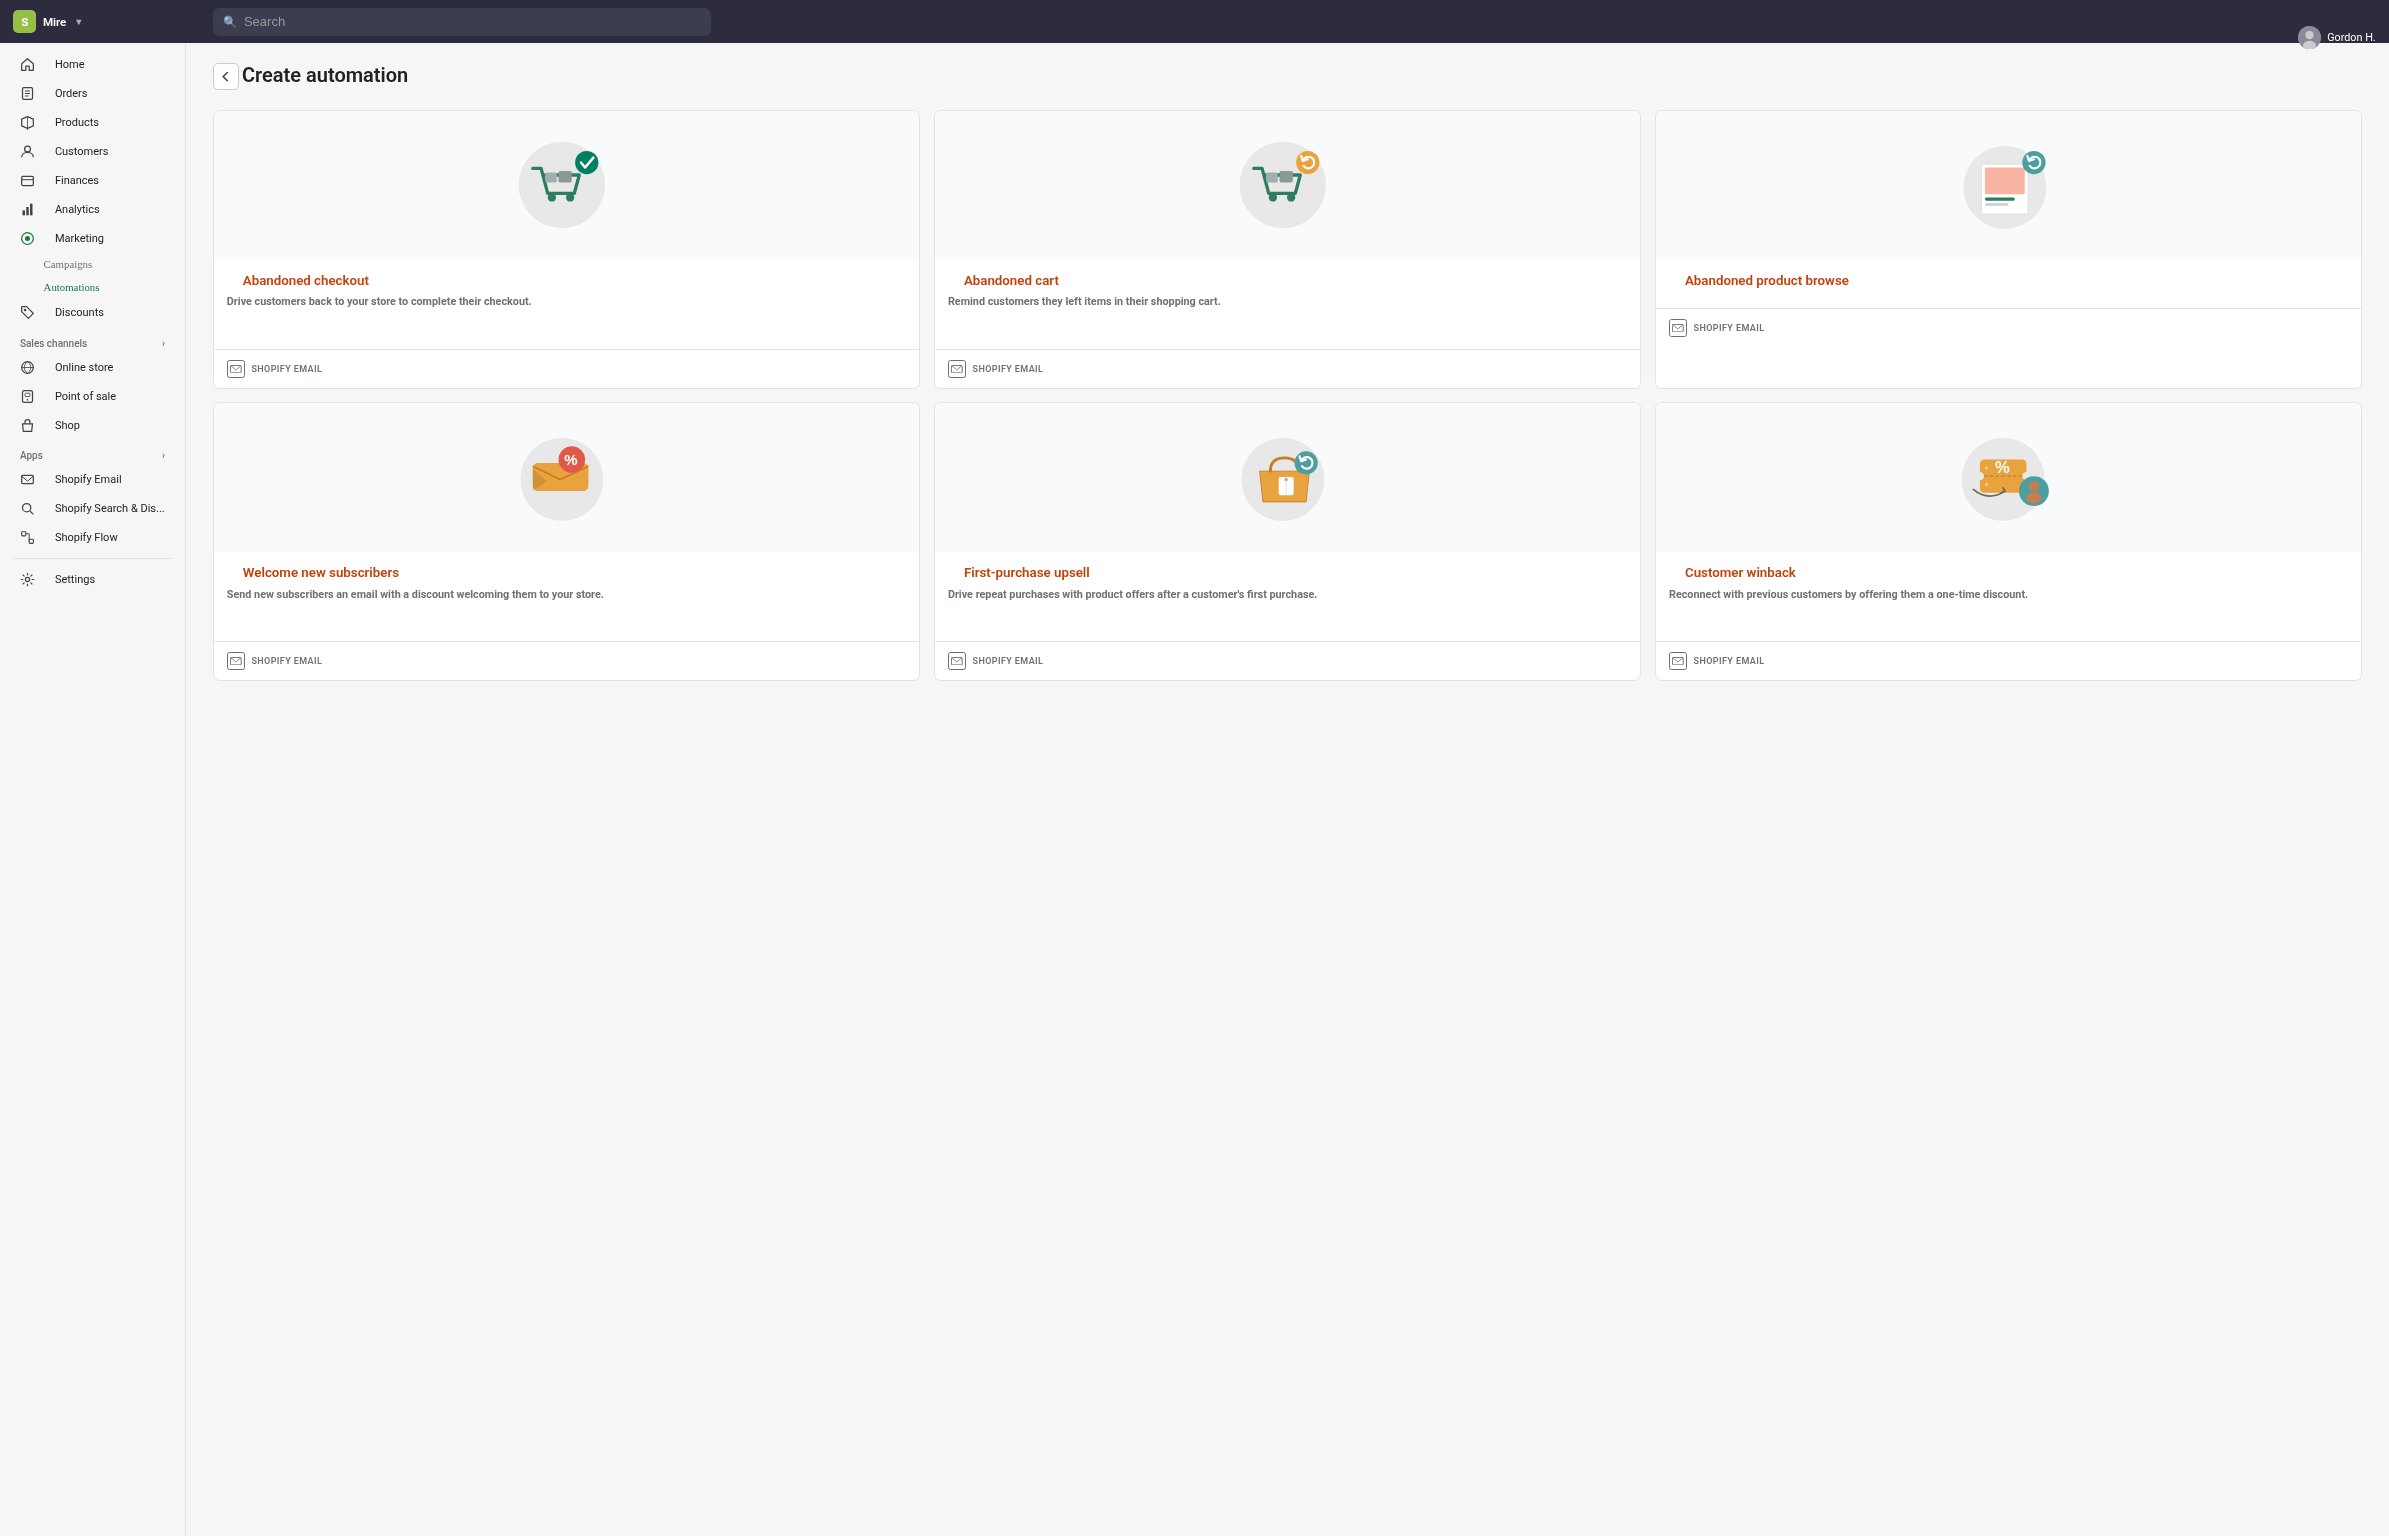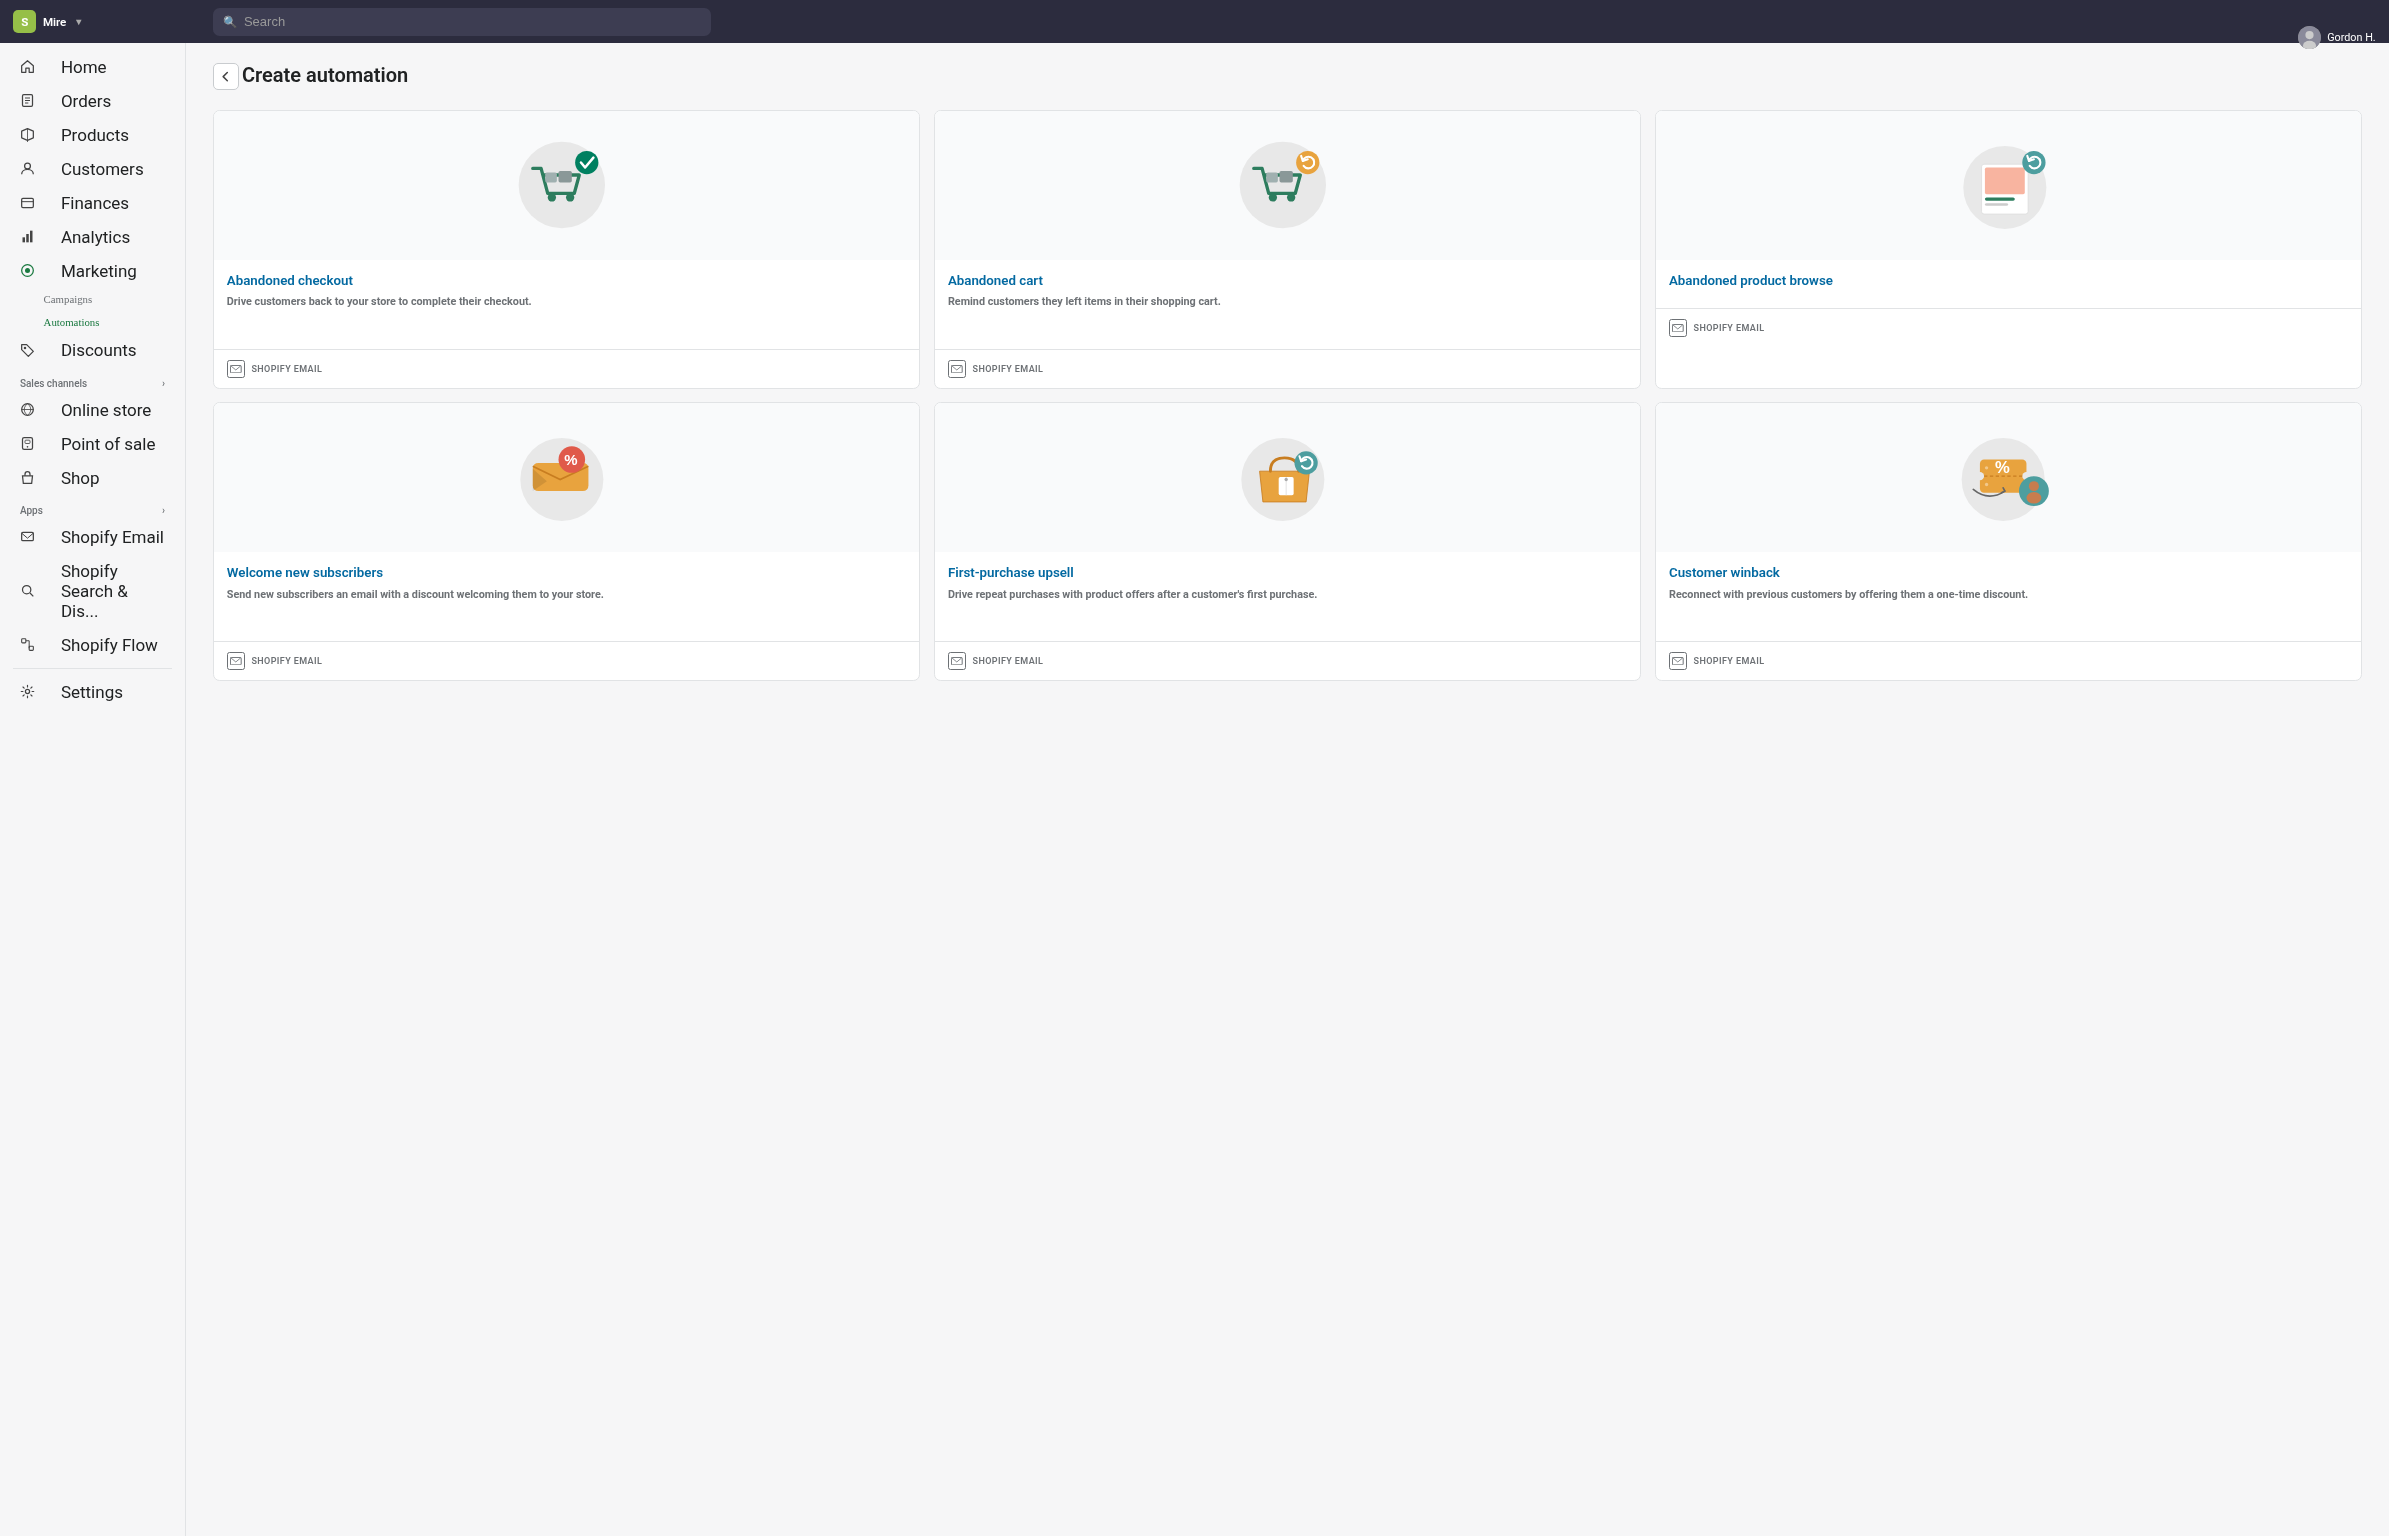--- a/index.html
+++ b/index.html
@@ -38,22 +38,22 @@
     
     .layout { display: flex; padding-top: 43px; min-height: 100vh; }
 
     
     .sidebar {
       width: 186px; background: #f6f6f7; border-right: 0.8px solid #e1e3e5;
       position: fixed; top: 43px; bottom: 0; overflow-y: auto;
       padding: 6.6px 0;
     }
     .sidebar-item {
-      display: flex; align-items: center; gap: 26px; padding: 6.6px 13.3px;
-      cursor: pointer; color: #202223; font-size: 17px; border-radius: 5px;
+      display: flex; align-items: center; gap: 20px; padding: 6.6px 13.3px;
+      cursor: pointer; color: #202223; font-size: 11px; border-radius: 5px;
       margin: 0.8px 6.6px; text-decoration: none;
     }
     .sidebar-item .icon { width: 15px; height: 15px; display: flex; align-items: center; justify-content: center; font-size: 13.3px; flex-shrink: 0; }
     .sidebar-sub-item {
       display: flex; align-items: center; padding: 5px 13.3px 5px 37px;
       cursor: pointer; color: #6d7175; font-size: 10.8px; border-radius: 5px;
       margin: 0.8px 6.6px;
       font-family: Liberation Serif, serif;
     }
     .sidebar-sub-item.active { color: #1a7940; font-weight: 500; }
@@ -83,21 +83,21 @@
       background: white; border-radius: 6.6px; border: 0.8px solid #e1e3e5;
       overflow: hidden; cursor: pointer; transition: box-shadow 0.15s;
     }
 
     .card-image {
       height: 149px; display: flex; align-items: center; justify-content: center;
       background: #f9fafb; padding: 16.6px;
     }
 
     .card-body { padding: 13.3px; }
-    .card-title { font-size: 13.3px; font-weight: 600; margin-bottom: 6.6px; color: #0369a1; }
+    .card-title { font-size: 13.3px; font-weight: 600; margin-bottom: 6.6px; color: #c2410c; margin-left: 16px; }
     .card-desc { font-size: 10.8px; color: #6d7175; line-height: 1.5; min-height: 41px; font-weight: bold; }
 
     .card-footer {
       padding: 10px 13.3px; border-top: 0.8px solid #e1e3e5;
       display: flex; align-items: center; gap: 6.6px;
     }
     .card-footer-label { font-size: 9px; font-weight: 600; color: #6d7175; letter-spacing: 0.4px; }
 
     
     .email-badge {

